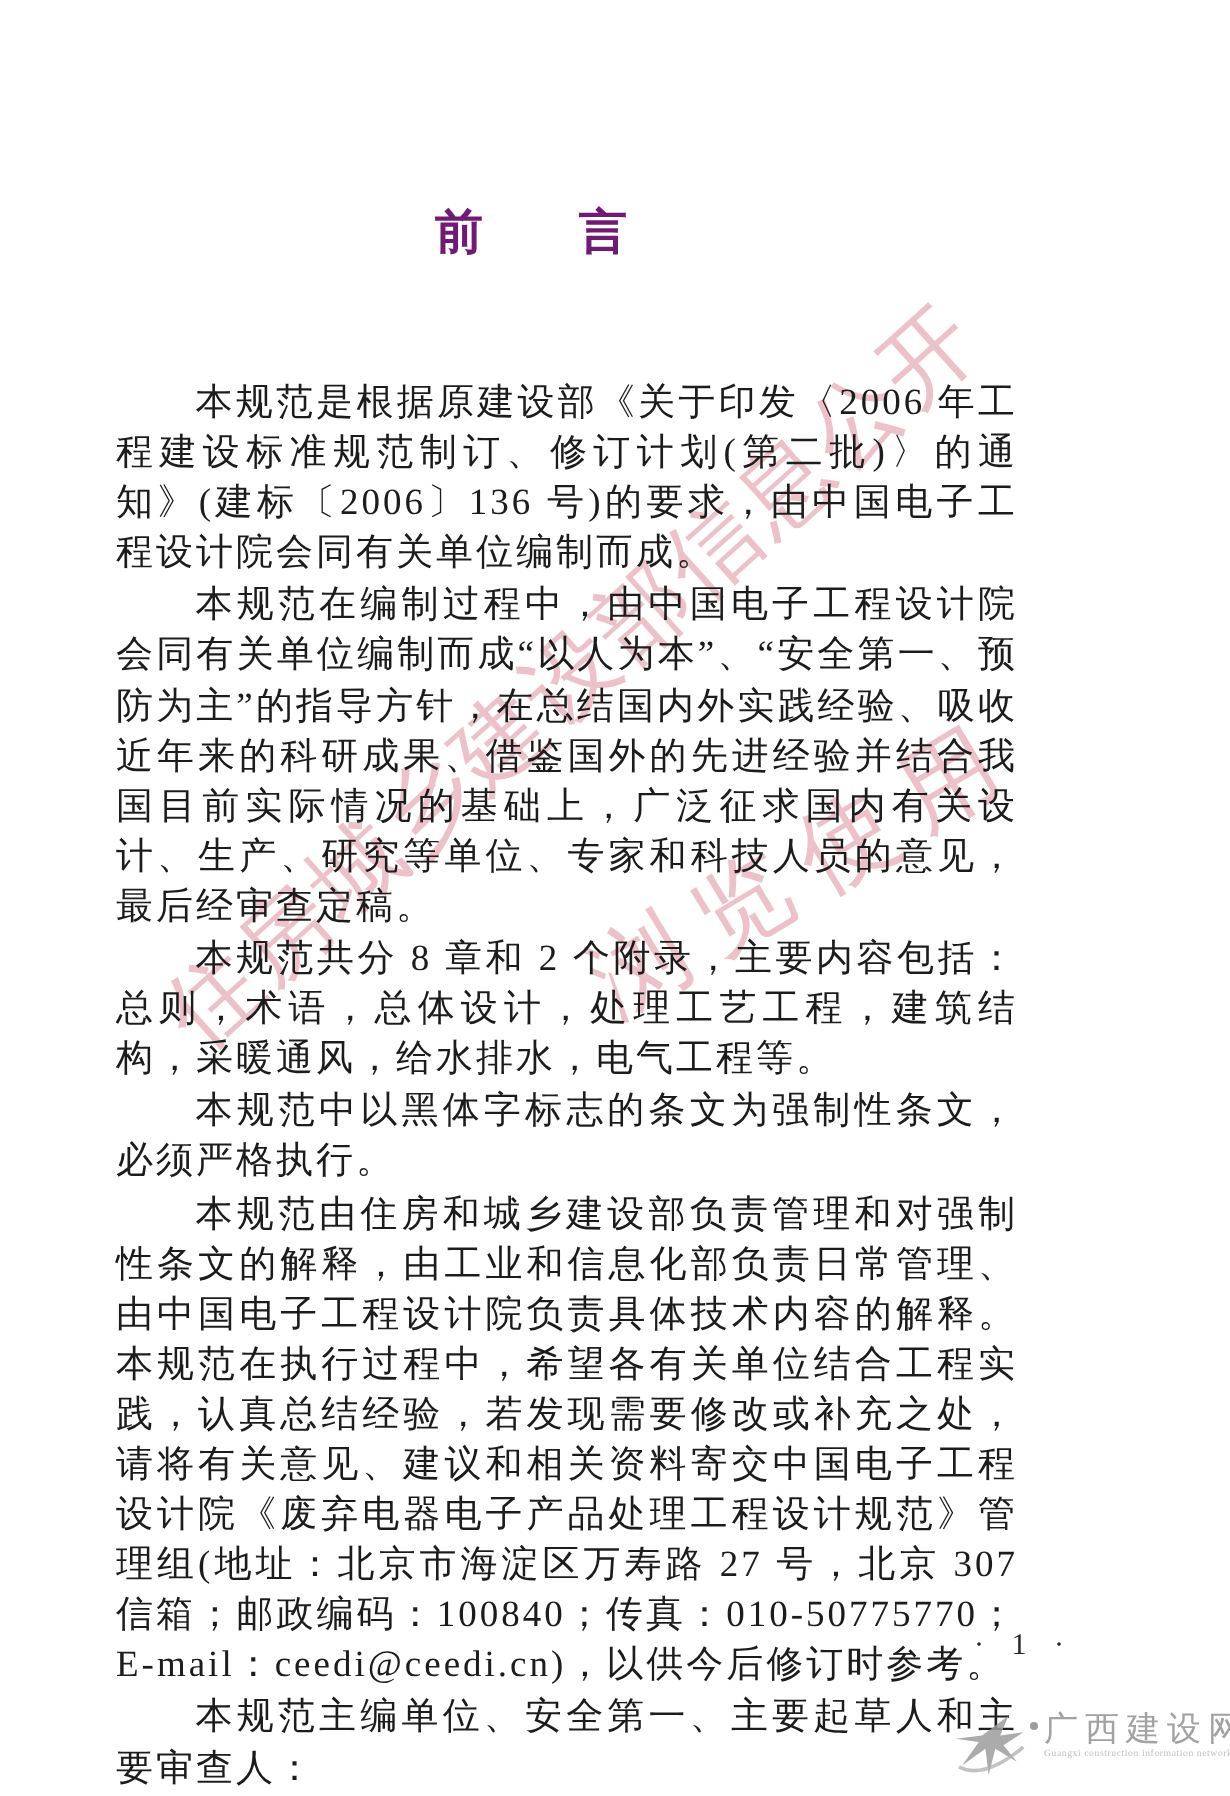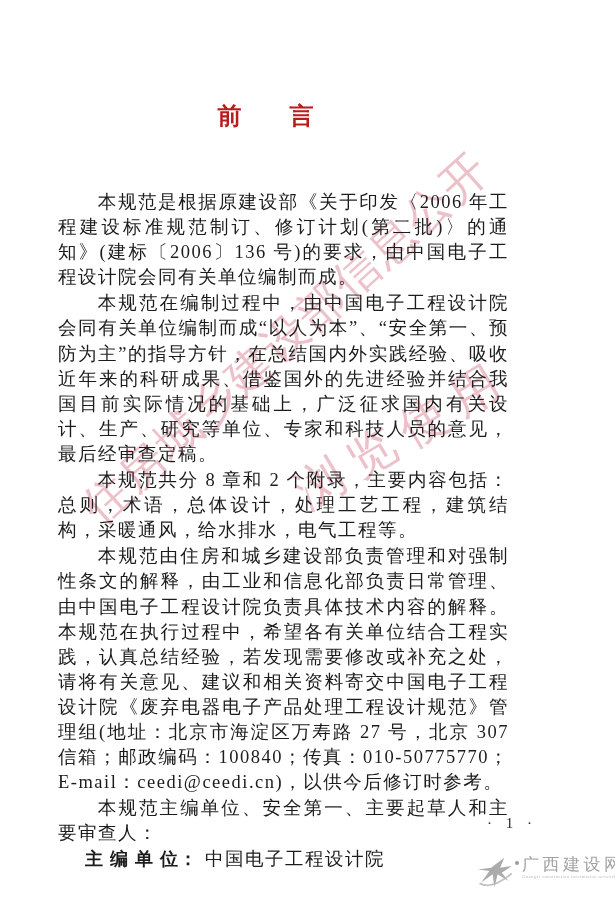--- a/index.html
+++ b/index.html
@@ -34,21 +34,21 @@
 
   
   .doc-title {
     position:absolute; z-index:2;
     left:57px; top:100px; width:453px;
     transform:translateX(-18px);
     text-align:center;
     font-family:"Liberation Sans","DejaVu Sans",sans-serif;
     font-weight:bold;
     font-size:24px;
-    color:#b91c1c;
+    color:#701a75;
   }
 
   
   .body-text {
     position:absolute; z-index:2;
     left:57px; top:189px; width:453px;
     font-size:18.5px; line-height:25.1px;
     text-align:justify;
     text-justify:inter-character;
   }
@@ -120,20 +120,21 @@
 
   <div class="watermark wm-line1" style="color: rgb(221, 132, 148);">住房城乡建设部信息公开</div>
   <div class="watermark wm-line2" style="color: rgb(221, 132, 148);">浏览使用</div>
 
   <div class="doc-title">前　　言</div>
 
   <div class="body-text">
     <p>本规范是根据原建设部《关于印发〈2006 年工程建设标准规范制订、修订计划(第二批)〉的通知》(建标〔2006〕136 号)的要求，由中国电子工程设计院会同有关单位编制而成。</p>
     <p>本规范在编制过程中，由中国电子工程设计院会同有关单位编制而成“以人为本”、“安全第一、预防为主”的指导方针，在总结国内外实践经验、吸收近年来的科研成果、借鉴国外的先进经验并结合我国目前实际情况的基础上，广泛征求国内有关设计、生产、研究等单位、专家和科技人员的意见，最后经审查定稿。</p>
     <p>本规范共分 8 章和 2 个附录，主要内容包括：总则，术语，总体设计，处理工艺工程，建筑结构，采暖通风，给水排水，电气工程等。</p>
+    <p>本规范中以黑体字标志的条文为强制性条文，必须严格执行。</p>
     <p>本规范由住房和城乡建设部负责管理和对强制性条文的解释，由工业和信息化部负责日常管理、由中国电子工程设计院负责具体技术内容的解释。本规范在执行过程中，希望各有关单位结合工程实践，认真总结经验，若发现需要修改或补充之处，请将有关意见、建议和相关资料寄交中国电子工程设计院《废弃电器电子产品处理工程设计规范》管理组(地址：北京市海淀区万寿路 27 号，北京 307 信箱；邮政编码：100840；传真：010-50775770；E-mail：ceedi@ceedi.cn)，以供今后修订时参考。</p>
     <p>本规范主编单位、安全第一、主要起草人和主要审查人：</p>
 
     <div class="edit-rows">
       <div class="edit-row">
         <span class="edit-label">主 编 单 位：</span>
         <span class="edit-value">中国电子工程设计院</span>
       </div>
 
     </div>

